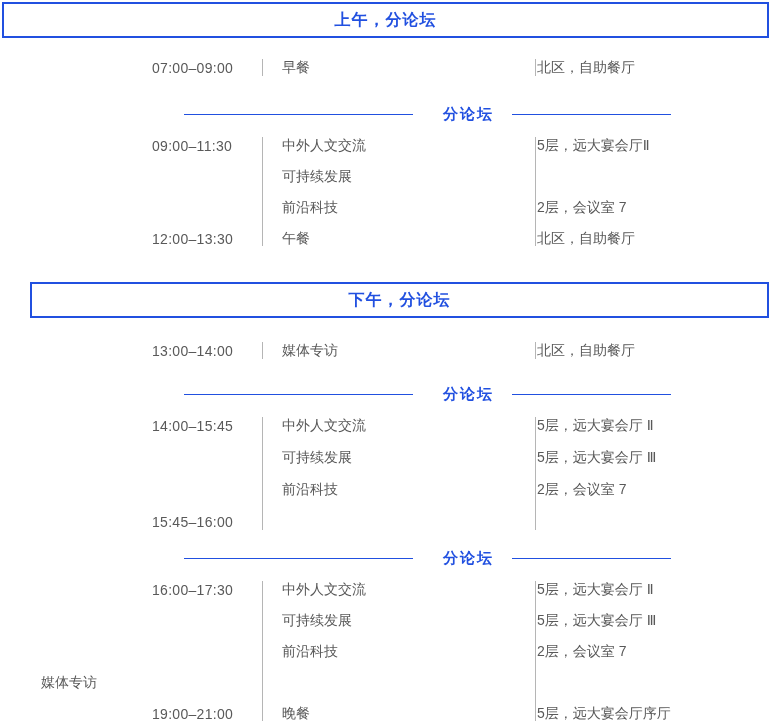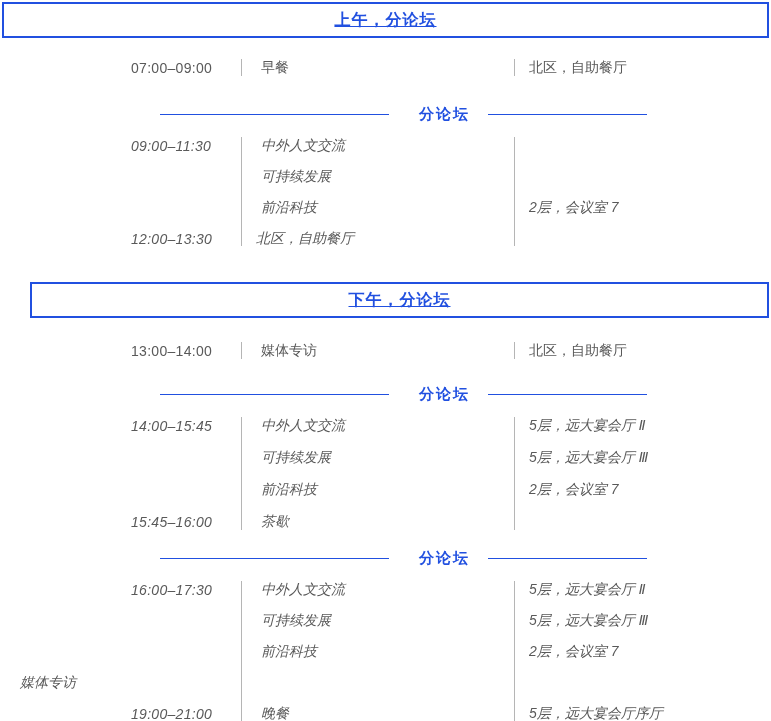--- a/index.html
+++ b/index.html
@@ -13,43 +13,42 @@
   body{
     width:771px;height:721px;overflow:hidden;background:var(--bg);
     font-family:"Liberation Sans","DejaVu Sans",sans-serif;
     color:var(--text);font-size:14px;
   }
   .banner{
     margin:2px 2px 0 2px;border:2px solid var(--accent);height:36px;
     display:flex;align-items:center;justify-content:center;
     color:var(--accent);font-weight:700;font-size:16px;letter-spacing:1px;
     background:#fff;
-    text-decoration:underline;
   }
-  .block{position:relative;}
+  .block{position:relative;margin-left:21px;}
   .vline{position:absolute;width:1px;background:var(--rule);top:7px;bottom:8px;}
   .vl-left{left:241px;}
   .vl-right{left:514px;}
   .row{display:flex;align-items:center;height:31px;}
   .single .row{height:32px;}
   .rh32 .row{height:32px;justify-content:center;}
   .c-time{width:241px;padding-left:131px;letter-spacing:.3px;white-space:nowrap;}
   .c-event{width:273px;padding-left:20px;white-space:nowrap;}
-  .c-loc{flex:1;padding-left:15px;white-space:nowrap;}
-  .divider{height:32px;display:flex;align-items:center;}
+  .c-loc{flex:1;padding-left:2px;white-space:nowrap;}
+  .divider{height:32px;display:flex;align-items:center;margin-left:24px;}
   .sp-l{width:160px;flex:none;}
   .sp-r{width:125px;flex:none;}
   .dline{height:1px;background:var(--accent);flex:none;}
   .dl-left{width:229px;}
   .dl-right{width:159px;}
   .dlabel{
     margin:0 18px 0 30px;color:var(--accent);font-weight:700;
     font-size:15px;letter-spacing:2px;white-space:nowrap;
   }
-  .mt0{margin-top:0;font-style:italic;}
+  .mt0{margin-top:0;}
   .mt4{margin-top:4px;}
   .mt11{margin-top:11px;}
   .mt14{margin-top:14px;}
   .mt17{margin-top:17px;}
   .mt28{margin-top:28px;margin-left:30px;}
 </style>
 </head>
 <body>
 
 <div>
@@ -76,32 +75,34 @@
       <span class="dline dl-right"></span>
       <span class="sp-r"></span>
     </div>
 
     <div class="block group mt0">
       <div class="vline vl-left"></div>
       <div class="vline vl-right"></div>
       <div class="row">
         <span class="c-time">09:00–11:30</span>
         <span class="c-event">中外人文交流</span>
+        <span class="c-loc">5层，远大宴会厅Ⅱ</span>
       </div>
       <div class="row">
         <span class="c-time"></span>
         <span class="c-event">可持续发展</span>
       </div>
       <div class="row">
         <span class="c-time"></span>
         <span class="c-event">前沿科技</span>
         <span class="c-loc">2层，会议室 7</span>
       </div>
       <div class="row">
         <span class="c-time">12:00–13:30</span>
+        <span class="c-event">午餐</span>
         <span class="c-loc">北区，自助餐厅</span>
       </div>
     </div>
   </section>
 
   <section>
     <div class="banner mt28">
       <span>下午，分论坛</span>
     </div>
 
@@ -136,21 +137,20 @@
         <span class="c-event">可持续发展</span>
         <span class="c-loc">5层，远大宴会厅 Ⅲ</span>
       </div>
       <div class="row">
         <span class="c-time"></span>
         <span class="c-event">前沿科技</span>
         <span class="c-loc">2层，会议室 7</span>
       </div>
       <div class="row">
         <span class="c-time">15:45–16:00</span>
-        <span class="c-event">茶歇</span>
         <span class="c-loc"></span>
       </div>
     </div>
 
     <div class="divider mt4">
       <span class="sp-l"></span>
       <span class="dline dl-left"></span>
       <span class="dlabel">分论坛</span>
       <span class="dline dl-right"></span>
       <span class="sp-r"></span>

